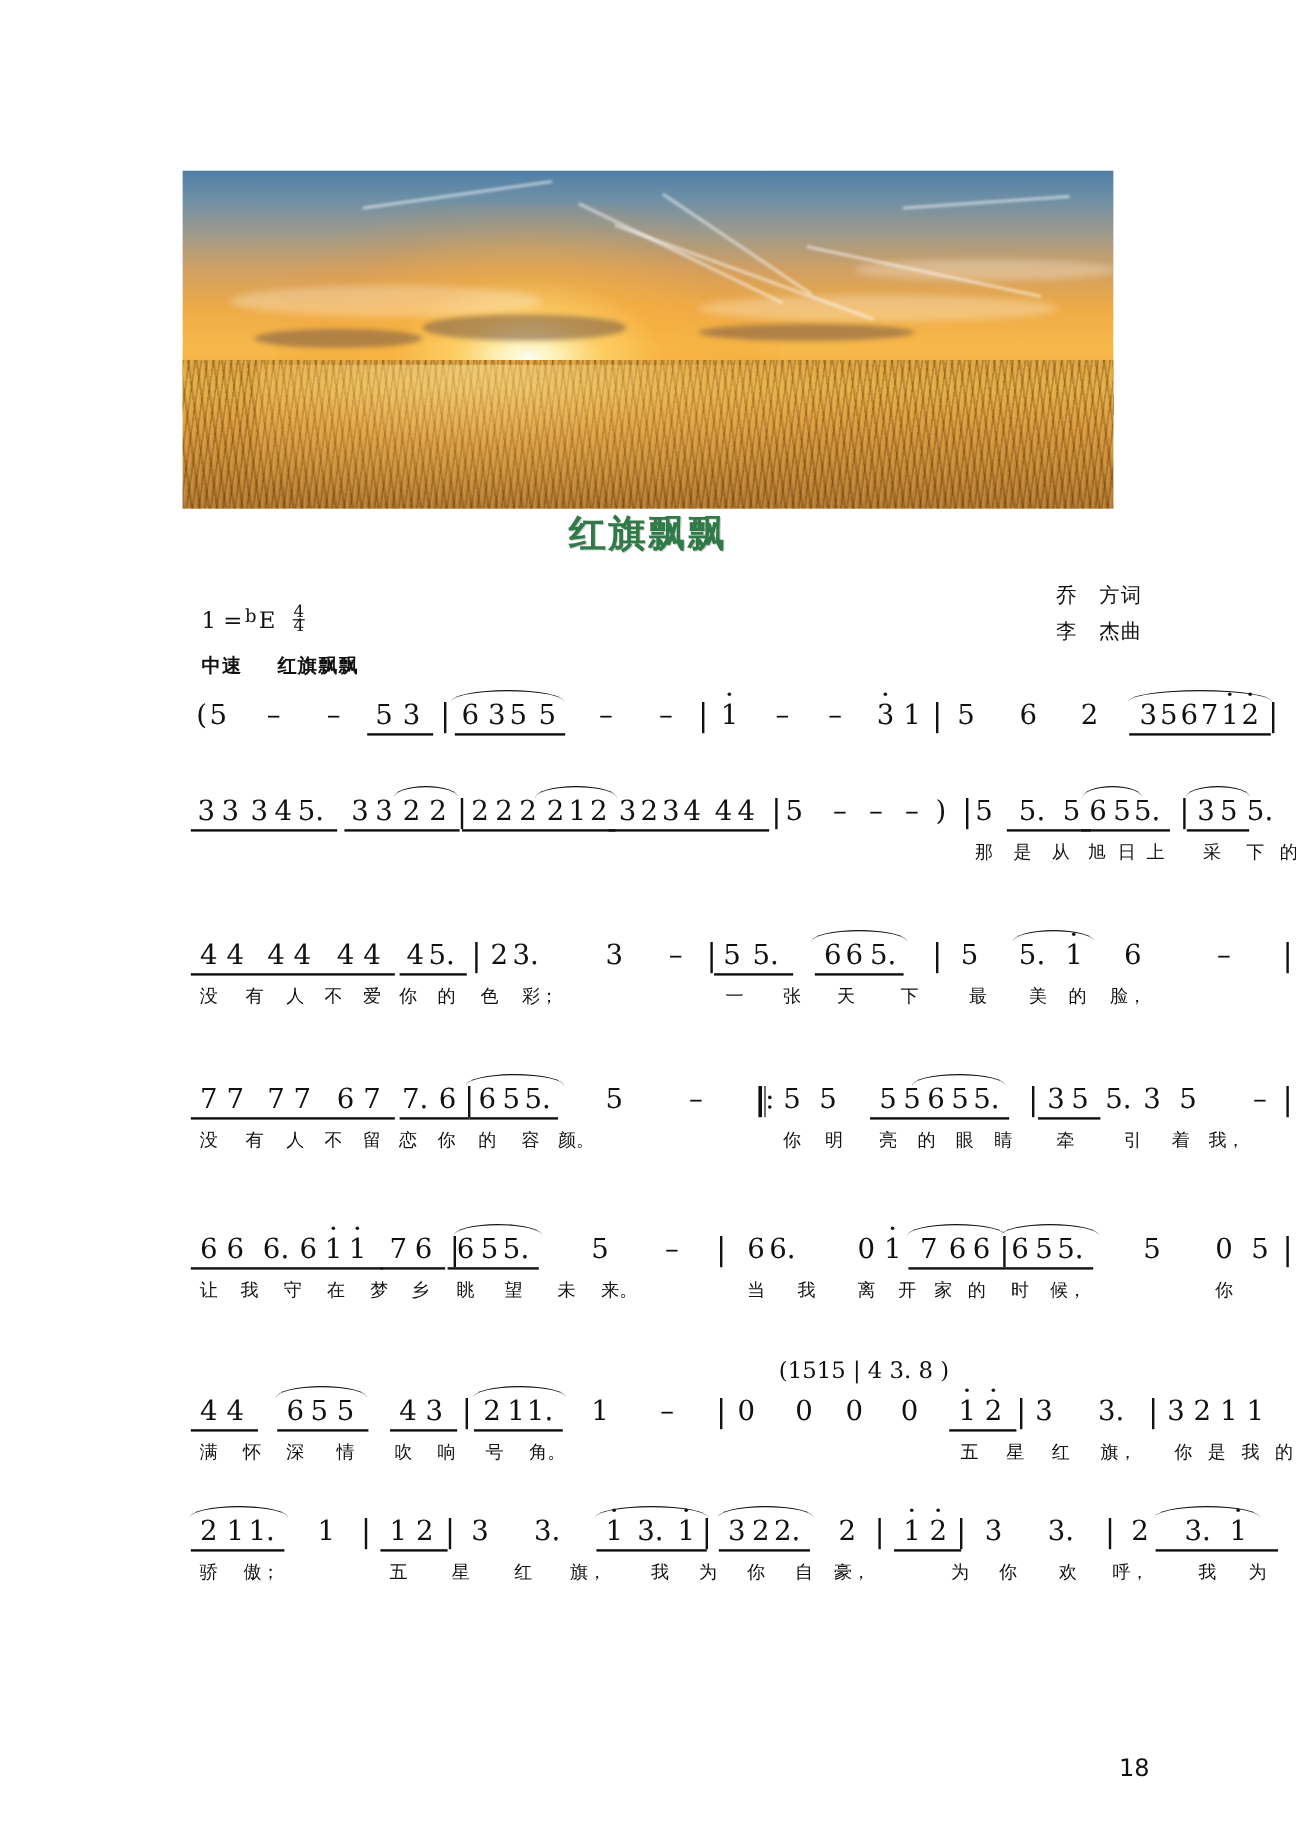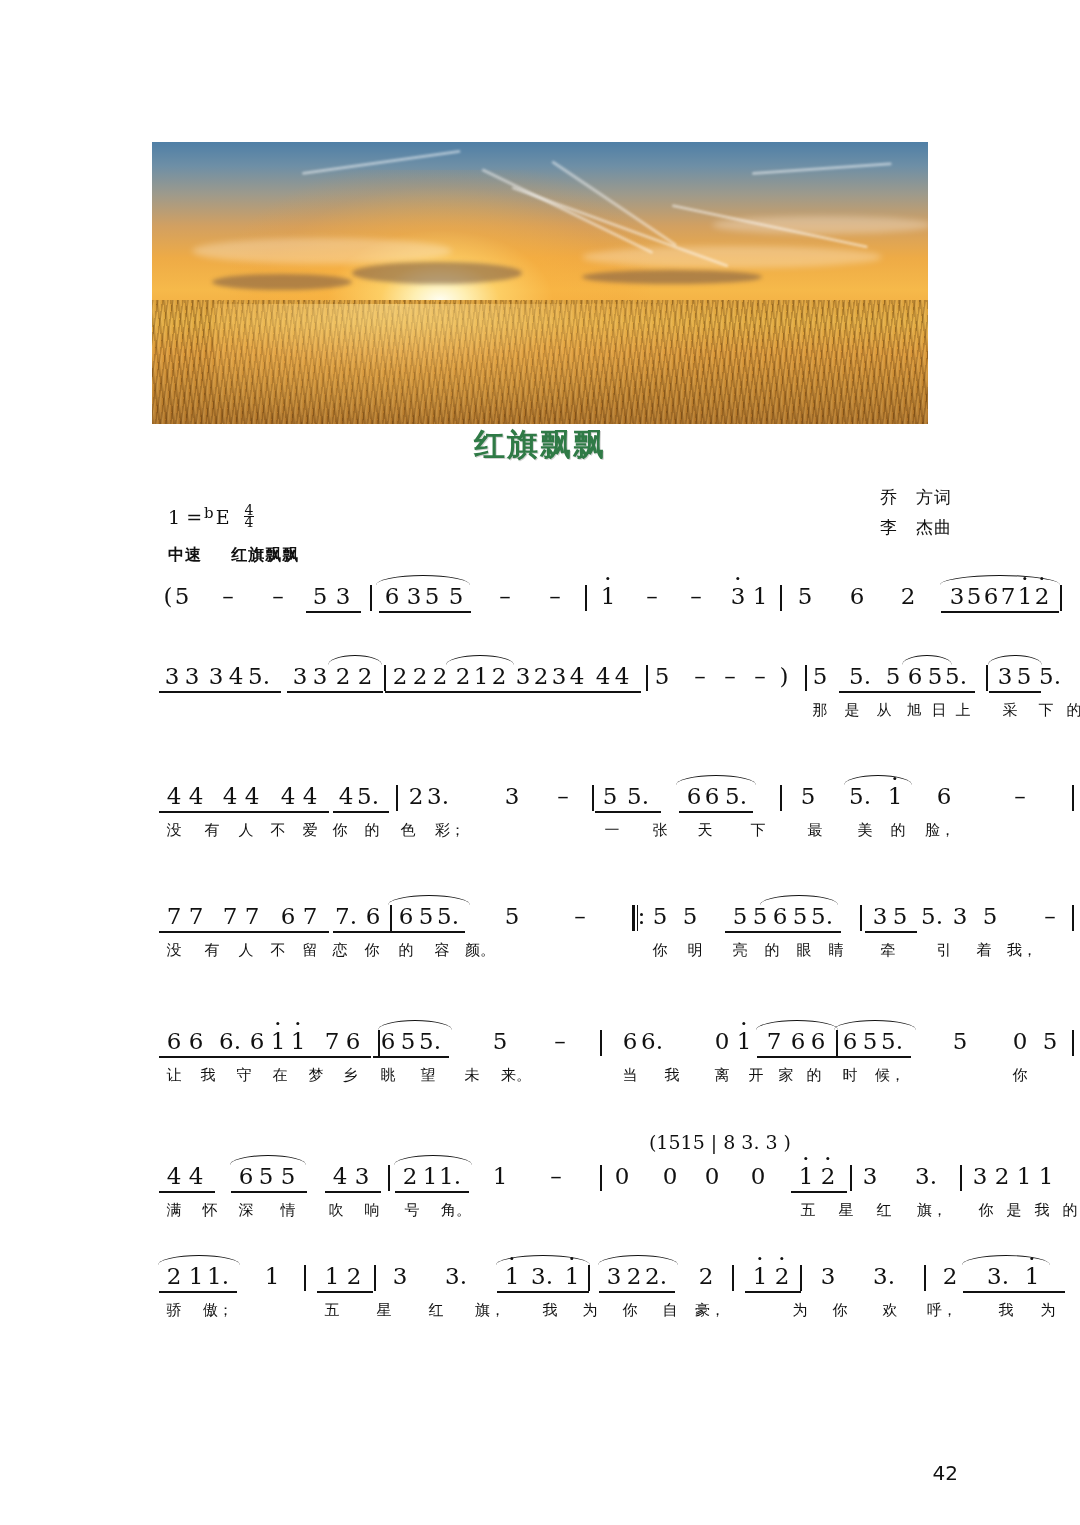--- a/index.html
+++ b/index.html
@@ -645,21 +645,21 @@
       <span class="n" style="left: 710px;">3</span>
       <span class="n" style="left: 766px;">3.</span>
       <span class="n" style="left: 820px;">3</span>
       <span class="n" style="left: 842px;">2</span>
       <span class="n" style="left: 864px;">1</span>
       <span class="n" style="left: 886px;">1</span>
       <div class="bar" style="left: 228px;"></div>
       <div class="bar" style="left: 440px;"></div>
       <div class="bar" style="left: 690px;"></div>
       <div class="bar" style="left: 800px;"></div>
-      <div class="bracketed" style="left: 560px; top: -24px;">(1515 | 8 3.    3 )</div>
+      <div class="bracketed" style="left: 560px; top: -24px;">(1515 | 4 3.    8 )</div>
       <div class="underline1" style="left: -1px; width: 56px; top: 36px;"></div>
       <div class="underline1" style="left: 71px; width: 76px; top: 36px;"></div>
       <div class="underline1" style="left: 165px; width: 56px; top: 36px;"></div>
       <div class="underline1" style="left: 235px; width: 74px; top: 36px;"></div>
       <div class="underline1" style="left: 631px; width: 56px; top: 36px;"></div>
       <div class="slur" style="left: 70px; width: 76px; top: 0px;"></div>
       <div class="slur" style="left: 234px; width: 78px; top: 0px;"></div>
       <div class="dotAbove" style="left: 646px; top: 2px;"></div>
       <div class="dotAbove" style="left: 668px; top: 2px;"></div>
     </div>
@@ -742,13 +742,13 @@
       <span class="ly" style="left: 550px;">豪，</span>
       <span class="ly" style="left: 640px;">为</span>
       <span class="ly" style="left: 680px;">你</span>
       <span class="ly" style="left: 730px;">欢</span>
       <span class="ly" style="left: 782px;">呼，</span>
       <span class="ly" style="left: 846px;">我</span>
       <span class="ly" style="left: 888px;">为</span>
     </div>
 </div>
 
-<div id="page-number">42</div>
+<div id="page-number">18</div>
 
 </body></html>

